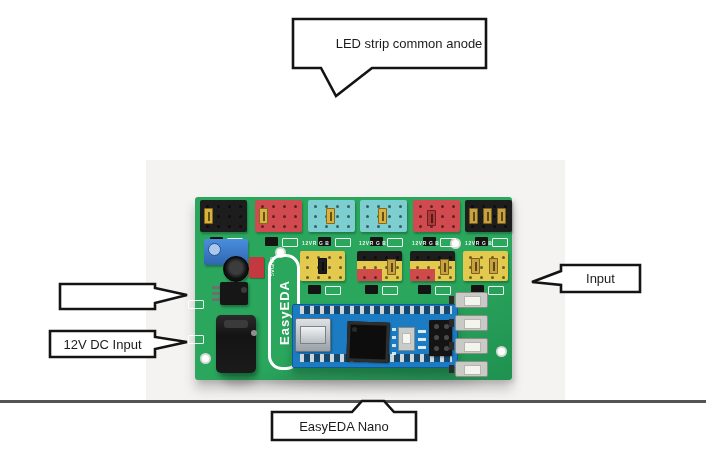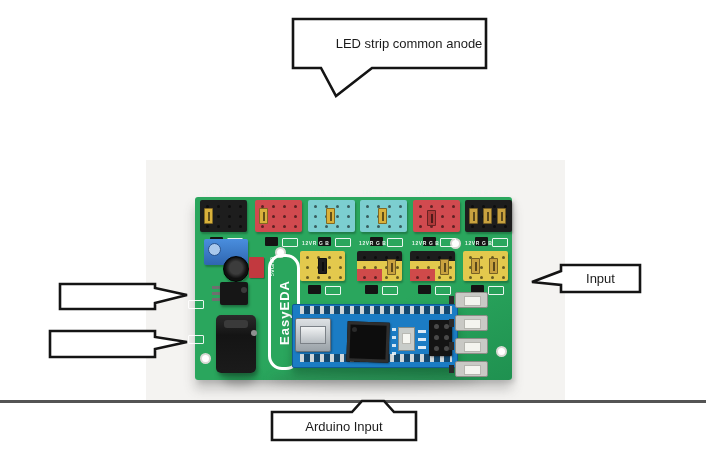--- a/index.html
+++ b/index.html
@@ -319,14 +319,15 @@
   <svg class="callout-svg" id="calloutSvg" viewBox="0 0 706 454">
     <path id="p-led" d="M293,19 L486,19 L486,68 L372,68 L336,96 L321,68 L293,68 Z" fill="#ffffff" stroke="#141414" stroke-width="2.6" stroke-linejoin="miter"></path>
     <path id="p-btn" d="M561,265 L640,265 L640,292 L561,292 L561,285 L532,282 L561,271 Z" fill="#ffffff" stroke="#141414" stroke-width="2.6" stroke-linejoin="miter"></path>
     <path id="p-reg" d="M60,284 L155,284 L155,288 L187,295 L155,303 L155,309 L60,309 Z" fill="#ffffff" stroke="#141414" stroke-width="2.6" stroke-linejoin="miter"></path>
     <path id="p-dc" d="M50,331 L155,331 L155,337 L187,342 L155,349 L155,357 L50,357 Z" fill="#ffffff" stroke="#141414" stroke-width="2.6" stroke-linejoin="miter"></path>
     <path id="p-nano" d="M272,412 L352,412 L362,401 L384,401 L394,412 L416,412 L416,440 L272,440 Z" fill="#ffffff" stroke="#141414" stroke-width="2.6" stroke-linejoin="miter"></path>
   </svg>
 
   <div class="callout-text" style="left:293px;top:19px;width:160px;height:49px;margin-left:36px;">LED strip common anode</div>
   <div class="callout-text" style="left:561px;top:265px;width:79px;height:27px;">Input</div>
-  <div class="callout-text" style="left:272px;top:412px;width:144px;height:28px;">Arduino Input</div>
+  <div class="callout-text" style="left:50px;top:331px;width:105px;height:26px;">12V DC Input</div>
+  <div class="callout-text" style="left:272px;top:412px;width:144px;height:28px;">EasyEDA Nano</div>
 </div>
 
 </body></html>

